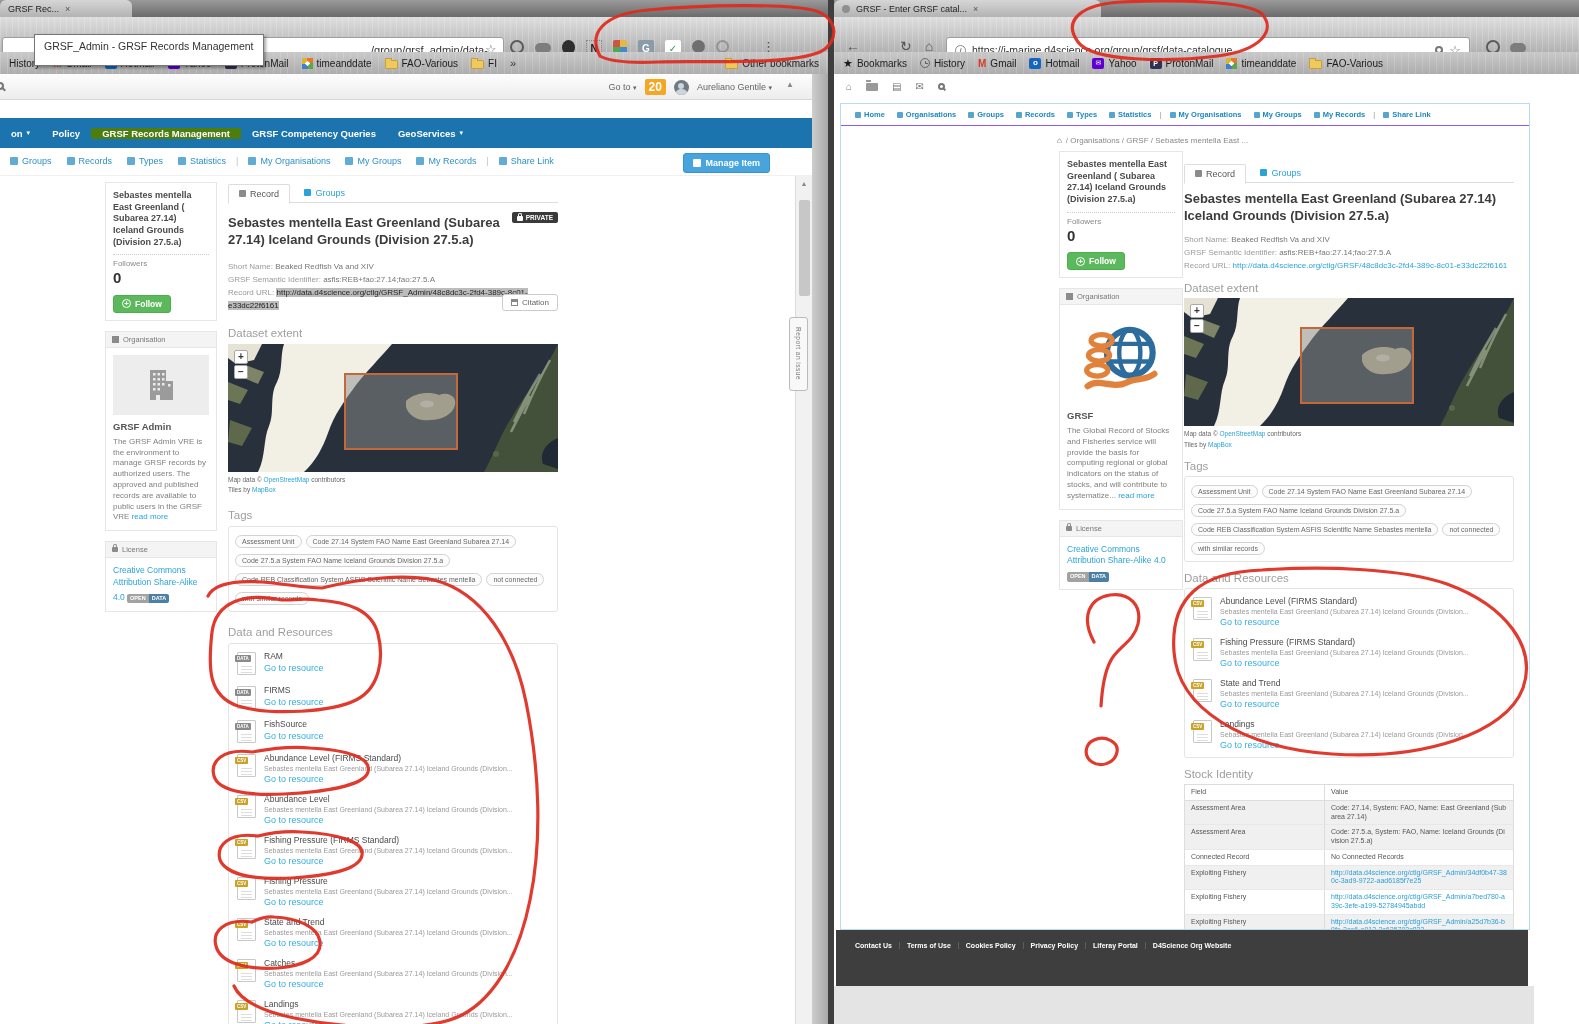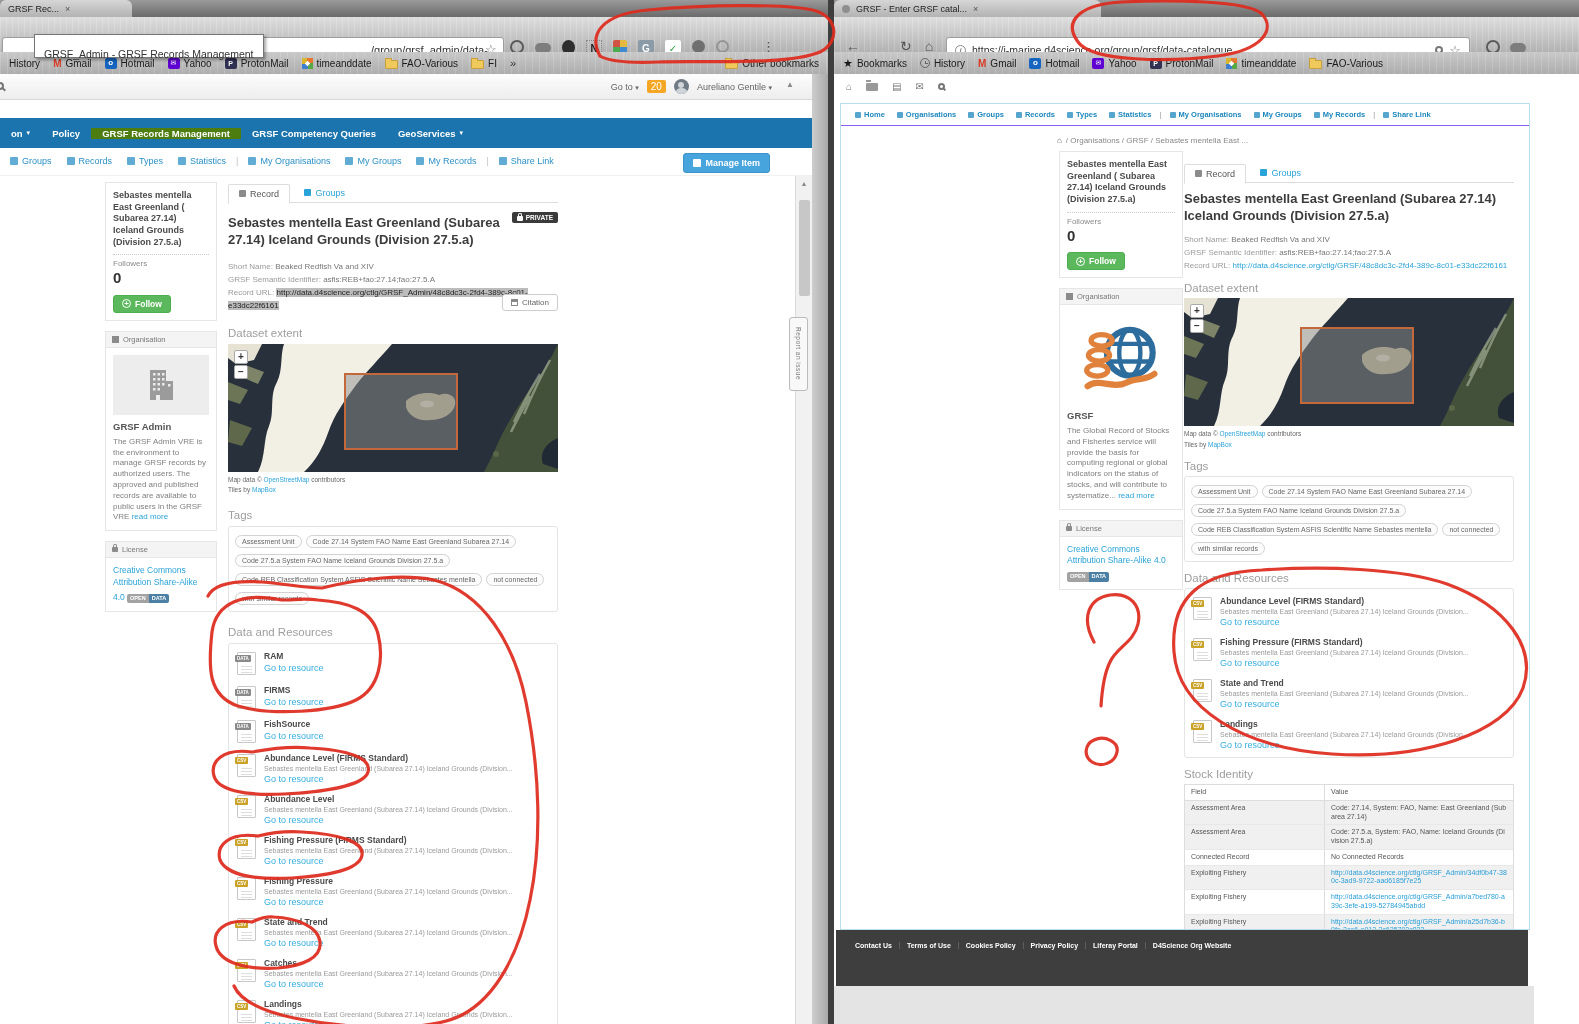--- a/index.html
+++ b/index.html
@@ -14,21 +14,21 @@
 .bfav{width:8px;height:8px;border-radius:50%;background:#8f8f8f;flex:none}
 .toolbar{position:absolute;left:0;top:17px;width:100%;height:35px;background:repeating-linear-gradient(90deg,rgba(255,255,255,.18) 0 1px,rgba(255,255,255,0) 1px 6px),linear-gradient(#dedede,#b2b2b2)}
 .bmbar{position:absolute;left:0;top:52px;width:100%;height:22px;background:repeating-linear-gradient(90deg,rgba(255,255,255,.15) 0 1px,rgba(255,255,255,0) 1px 7px),linear-gradient(#c9c9c9,#adadad);display:flex;align-items:center;gap:13px;padding:0 9px;font-size:10px;color:#1b1b1b}
 .bm{display:inline-flex;align-items:center;gap:4px}
 .bm-list{display:flex;align-items:center;gap:13px}
 .omni{position:absolute;background:#fff;border:1px solid #9d9d9d;border-radius:3px}
 .omni-l{left:2px;top:20px;width:502px;height:26px}
 .omni-l .url{position:absolute;left:368px;top:6px;font-size:11px;color:#333}
 .omni-mag{position:absolute;left:458px;top:8px}
 .omni-star{position:absolute;left:482px;top:4px;font-size:13px;color:#777}
-.tooltip{position:absolute;left:34px;top:17px;height:24px;background:#fff;border:1px solid #767676;box-shadow:2px 2px 3px rgba(0,0,0,.35);font-size:10.5px;color:#333;line-height:22px;padding:8px 9px;z-index:6;white-space:nowrap}
+.tooltip{position:absolute;left:34px;top:17px;height:32px;background:#fff;border:1px solid #767676;box-shadow:2px 2px 3px rgba(0,0,0,.35);font-size:10.5px;color:#333;line-height:22px;padding:0 9px;z-index:6;white-space:nowrap}
 .sec-s{position:absolute;left:26px;top:24px;font-size:10px;color:#2c8b2c;font-weight:bold}
 .mag{width:8px;height:8px;border:2px solid #777;border-radius:50%;position:relative;display:inline-block}
 .mag::after{content:"";position:absolute;width:5px;height:2px;background:#777;transform:rotate(45deg);right:-4px;bottom:-2px}
 .lk{position:relative;display:inline-block;width:10px;height:8px;background:#2c8b2c;border-radius:1px}
 .lk::before{content:"";position:absolute;left:2px;top:-5px;width:4px;height:5px;border:2px solid #2c8b2c;border-bottom:none;border-radius:4px 4px 0 0}
 .lk-green{position:absolute;left:9px;top:27px}
 .lk-white{width:6px;height:5px;background:#fff;transform:translateY(1px)}
 .lk-white::before{left:1px;top:-3px;width:2px;height:3px;border-color:#fff;border-width:1px}
 .lk-gray{width:6px;height:5px;background:#8b8b8b}
 .lk-gray::before{left:1px;top:-3px;width:2px;height:3px;border-color:#8b8b8b;border-width:1px}
@@ -57,21 +57,21 @@
 .bi.folder::before{content:"";position:absolute;top:-3px;left:-1px;width:5px;height:2px;background:#f0c95c;border:1px solid #c7a03c;border-bottom:none}
 .bi.clock{width:10px;height:10px;border:1px solid #666;border-radius:50%;position:relative}
 .bi.clock::before{content:"";position:absolute;left:4px;top:2px;width:1px;height:3px;background:#666}
 .bi.clock::after{content:"";position:absolute;left:4px;top:4px;width:3px;height:1px;background:#666}
 .bm-more{color:#333;font-size:11px}
 .bm.other{margin-left:auto}
 
 .portalbar{position:absolute;left:0;top:74px;width:812px;height:26px;background:linear-gradient(#fdfdfd,#ededed);border-bottom:1px solid #d8d8d8}
 .halfq{position:absolute;left:-4px;top:8px}
 .p-right{position:absolute;right:40px;top:5px;display:flex;align-items:center;gap:8px;font-size:9px;color:#666}
-.badge{background:#f5a623;color:#fff;font-weight:normal;font-size:10px;padding:1px 4px;border-radius:2px}
+.badge{background:#f5a623;color:#fff;font-weight:bold;font-size:12px;padding:1px 4px;border-radius:2px}
 .avatar{width:15px;height:15px;border-radius:50%;background:#6f7a85;position:relative;overflow:hidden}
 .avatar::before{content:"";position:absolute;left:4.5px;top:3px;width:6px;height:6px;border-radius:50%;background:#cfd4d9}
 .avatar::after{content:"";position:absolute;left:2px;top:9px;width:11px;height:7px;border-radius:50% 50% 0 0;background:#cfd4d9}
 .car{font-size:7px;color:inherit}
 .car:empty{display:none}
 .upbox{position:absolute;right:18px;top:6px;font-size:8px;color:#8a8a8a}
 .whiteband{position:absolute;left:0;top:100px;width:812px;height:18px;background:#fff}
 .bluenav{position:absolute;left:0;top:118px;width:916px;height:30px;background:#1b74ad;display:flex;align-items:center}
 .nv{display:inline-flex;align-items:center;gap:4px;padding:0 11px;font-size:9.5px;font-weight:bold;color:#fff}
 .nv.active{background:#4d7c0f}
@@ -131,21 +131,21 @@
 .tagbox{border:1px solid #e4e4e4;border-radius:3px;padding:4px;line-height:1}
 .pill{display:inline-block;margin:2px;border:1px solid #d2d2d2;border-radius:8px;background:#fcfcfc;color:#666;font-size:7px;padding:2px 6px}
 .resbox{border:1px solid #e4e4e4;border-radius:3px;padding:2px 8px}
 .res{display:flex;gap:8px;padding:5px 0;align-items:flex-start}
 .fi{width:19px;height:23px;background:#fff;border:1px solid #c8c8c8;border-radius:1px;position:relative;flex:none;margin-top:1px}
 .fi::before{content:"";position:absolute;left:3px;right:3px;top:13px;height:1px;background:#ddd;box-shadow:0 3px 0 #ddd,0 6px 0 #ddd}
 .fi::after{position:absolute;top:2px;left:-3px;color:#fff;font-size:4.5px;font-weight:bold;padding:1px 2px;border-radius:1px}
 .fi.data::after{content:"DATA";background:#8a8a8a}
 .fi.csv::after{content:"CSV";background:#c9a227}
 .rt{display:flex;flex-direction:column;gap:2px;min-width:0}
-.res-t{font-size:8.5px;font-weight:bold;color:#4a4a4a}
+.res-t{font-size:8.5px;font-weight:normal;color:#4a4a4a}
 .res-s{font-size:7px;color:#9a9a9a}
 .res-s:empty{display:none}
 .res-l{font-size:9px;color:#35aee0;text-decoration:none}
 .scroll{position:absolute;left:795px;top:0;width:17px;height:848px;background:#f1f1f1;border-left:1px solid #dcdcdc}
 .sc-up{display:block;text-align:center;font-size:7px;color:#888;padding-top:4px}
 .sc-th{position:absolute;left:3px;top:24px;width:11px;height:96px;background:#c7c7c7;border-radius:2px}
 .report{position:absolute;left:789px;top:141px;width:19px;height:74px;border:1px solid #bbb;background:#f8f8f8;border-radius:3px;display:flex;align-items:center;justify-content:center}
 .report span{writing-mode:vertical-rl;font-size:6.5px;color:#777;letter-spacing:.5px}
 .winframe{position:absolute;left:812px;top:74px;width:16px;height:950px;background:linear-gradient(90deg,#cdcdcd,#a9a9a9)}
 .sepbar{position:absolute;left:828px;top:0;width:6px;height:1024px;background:#3e3e3e}

